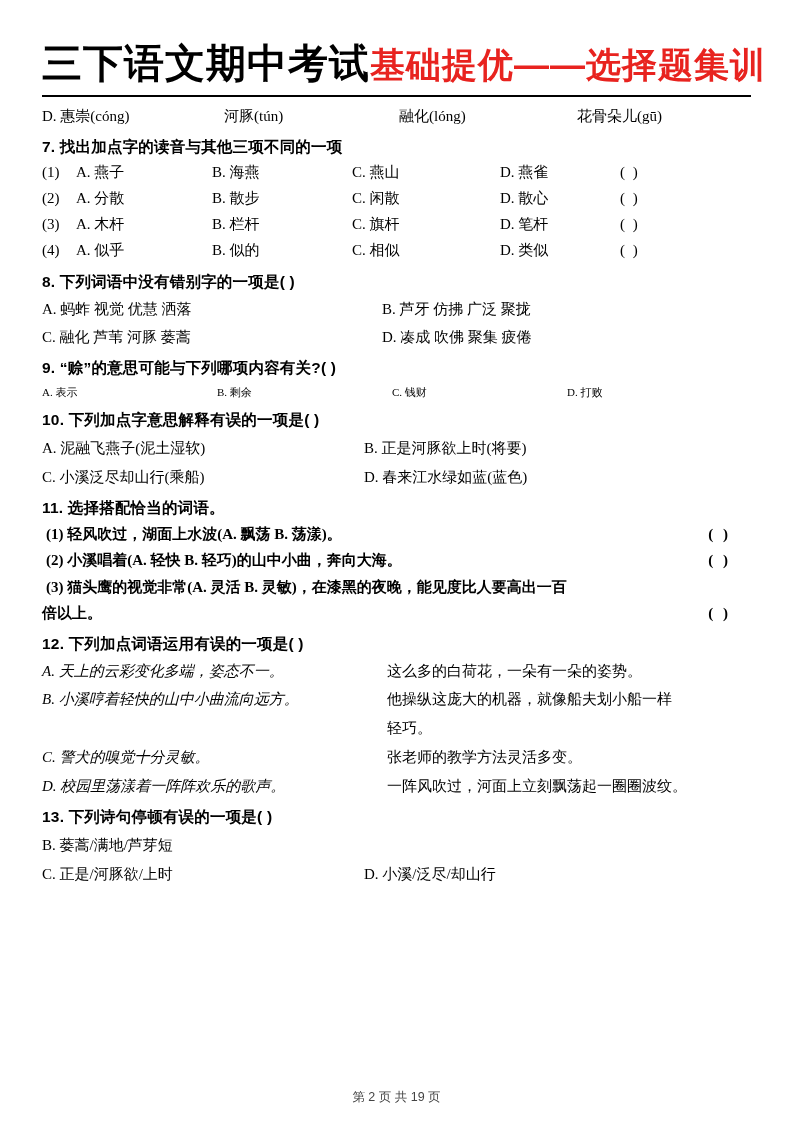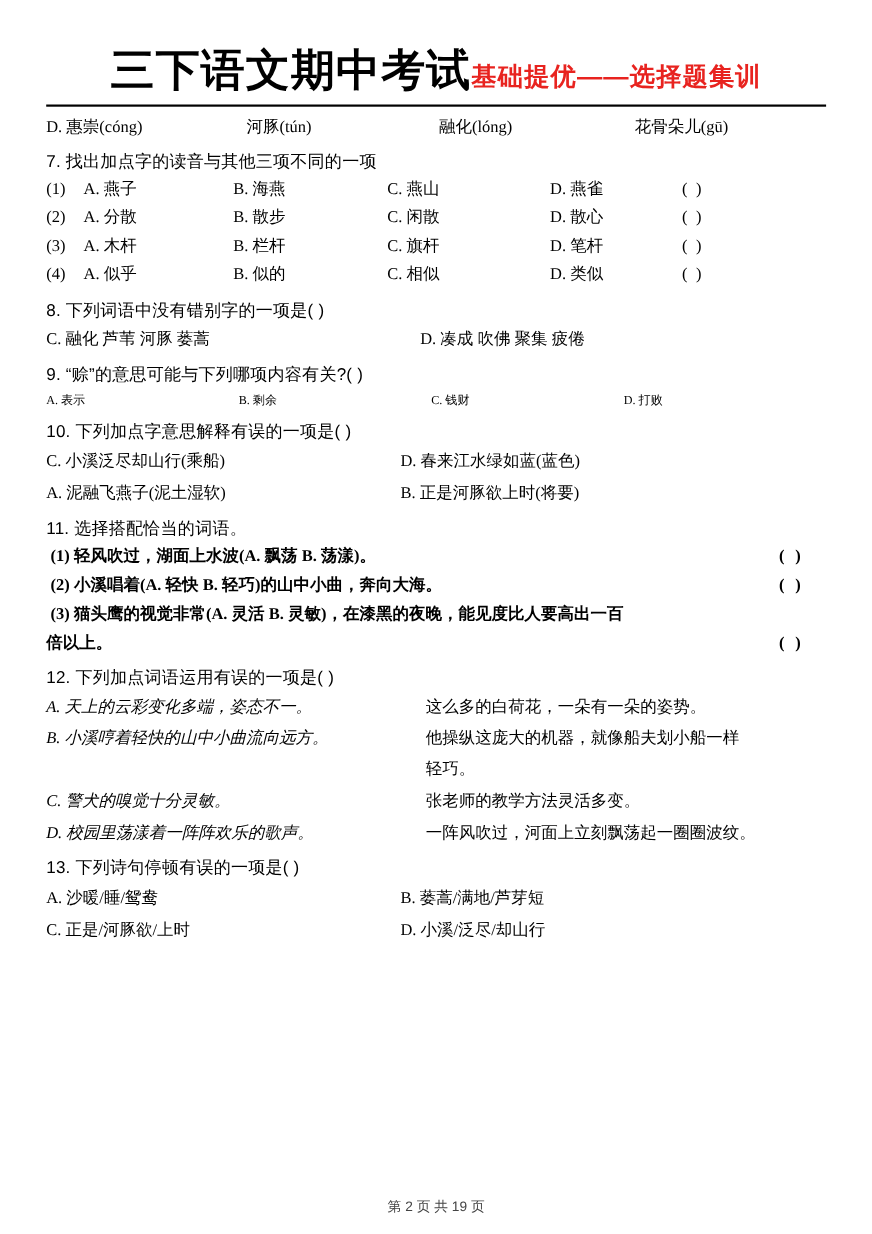--- a/index.html
+++ b/index.html
@@ -29,29 +29,29 @@
     white-space: nowrap;
   }
   .title-black {
     font-size: 40px;
     font-weight: bold;
     color: #000;
     letter-spacing: 1px;
     font-family: "Liberation Sans", "DejaVu Sans", sans-serif;
   }
   .title-red {
-    font-size: 23px;
+    font-size: 35px;
     font-weight: bold;
     color: #e8231f;
     letter-spacing: 1px;
     font-family: "Liberation Sans", "DejaVu Sans", sans-serif;
   }
   .q-head {
     font-size: 15.5px;
-    font-weight: normal;
+    font-weight: bold;
     font-family: "Liberation Sans", "DejaVu Sans", sans-serif;
     margin: 9px 0 3px 0;
     letter-spacing: 0.2px;
   }
   .row {
     font-size: 15px;
     margin: 4px 0;
     position: relative;
     line-height: 1.5;
     font-weight: bold;
@@ -178,40 +178,44 @@
     <span class="o w-num">(4)</span>
     <span class="o w1">A. 似乎</span>
     <span class="o w2">B. 似的</span>
     <span class="o w3">C. 相似</span>
     <span class="o w4">D. 类似</span>
     <span class="o paren">(        )</span>
   </div>
 
   <div class="q-head">8. 下列词语中没有错别字的一项是(            )</div>
   <div class="two-col">
+    <span class="c1">A. 蚂蚱    视觉   优慧   洒落</span>
+    <span class="c2">B. 芦牙   仿拂   广泛   聚拢</span>
+  </div>
+  <div class="two-col">
     <span class="c1">C. 融化   芦苇   河豚   蒌蒿</span>
     <span class="c2">D. 凑成   吹佛   聚集   疲倦</span>
   </div>
 
   <div class="q-head">9. “赊”的意思可能与下列哪项内容有关?(            )</div>
   <div class="four-opt">
     <span class="q">A. 表示</span>
     <span class="q">B. 剩余</span>
     <span class="q">C. 钱财</span>
     <span class="q">D. 打败</span>
   </div>
 
   <div class="q-head">10. 下列加点字意思解释有误的一项是(           )</div>
   <div class="mix-row">
+    <span class="m1">A. 泥融飞燕子(泥土湿软)</span>
+    <span class="m2">B. 正是河豚欲上时(将要)</span>
+  </div>
+  <div class="mix-row">
     <span class="m1">C. 小溪泛尽却山行(乘船)</span>
     <span class="m2">D. 春来江水绿如蓝(蓝色)</span>
-  </div>
-  <div class="mix-row">
-    <span class="m1">A. 泥融飞燕子(泥土湿软)</span>
-    <span class="m2">B. 正是河豚欲上时(将要)</span>
   </div>
 
   <div class="q-head">11. 选择搭配恰当的词语。</div>
   <div class="row rel indent">
     <span>(1) 轻风吹过，湖面上水波(A. 飘荡    B. 荡漾)。</span>
     <span class="tail-paren">(        )</span>
   </div>
   <div class="row rel indent">
     <span>(2) 小溪唱着(A. 轻快   B. 轻巧)的山中小曲，奔向大海。</span>
     <span class="tail-paren">(        )</span>
@@ -241,21 +245,20 @@
     <span class="s1">C. 警犬的嗅觉十分灵敏。</span>
     <span class="s2">张老师的教学方法灵活多变。</span>
   </div>
   <div class="sent-row">
     <span class="s1">D. 校园里荡漾着一阵阵欢乐的歌声。</span>
     <span class="s2">一阵风吹过，河面上立刻飘荡起一圈圈波纹。</span>
   </div>
 
   <div class="q-head">13. 下列诗句停顿有误的一项是(           )</div>
   <div class="mix-row">
-    <span class="m1">A. 沙暖/睡/鸳鸯</span>
     <span class="m2">B. 蒌蒿/满地/芦芽短</span>
   </div>
   <div class="mix-row">
     <span class="m1">C. 正是/河豚欲/上时</span>
     <span class="m2">D. 小溪/泛尽/却山行</span>
   </div>
 
   <div class="footer">第 2 页 共 19 页</div>
 </div>
 

